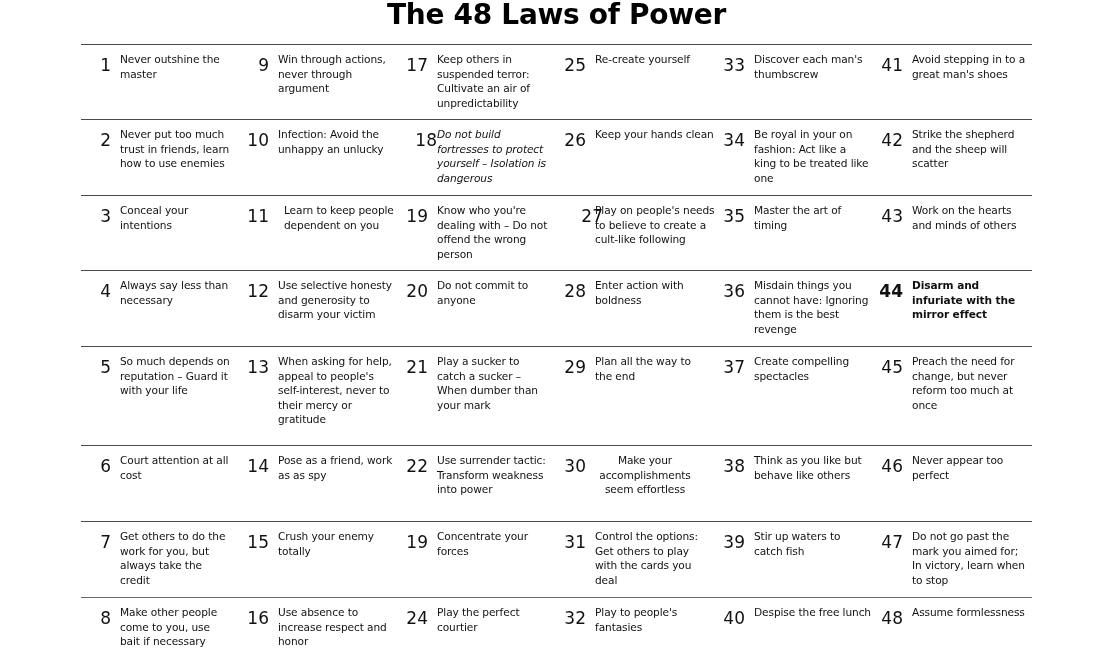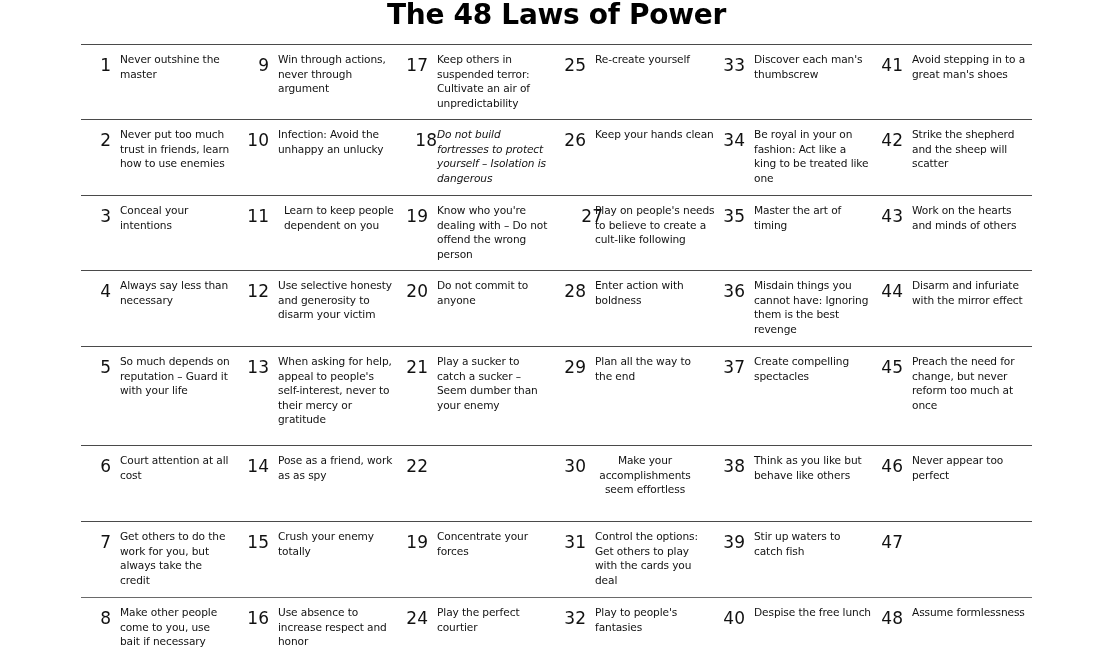--- a/index.html
+++ b/index.html
@@ -164,38 +164,38 @@
       <span class="text" style="left:39px;width:104px;">Do not commit to anyone</span>
     </div>
     <div class="cell" style="left:475px;width:158px;">
       <span class="num" style="left:0;width:30px;">28</span>
       <span class="text" style="left:39px;width:96px;">Enter action with boldness</span>
     </div>
     <div class="cell" style="left:634px;width:158px;">
       <span class="num" style="left:0;width:30px;">36</span>
       <span class="text" style="left:39px;width:116px;">Misdain things you cannot have: Ignoring them is the best revenge</span>
     </div>
-    <div class="cell" style="left:792px;width:158px;">
+    <div class="cell" style="left:792px;width:158px;font-weight:bold;">
       <span class="num" style="left:0;width:30px;">44</span>
       <span class="text" style="left:39px;width:116px;">Disarm and infuriate with the mirror effect</span>
     </div>
   </div>
 
   <div class="row" style="top:302px;height:99px;">
     <div class="cell" style="left:0px;width:158px;">
       <span class="num" style="left:0;width:30px;">5</span>
       <span class="text" style="left:39px;width:112px;">So much depends on reputation – Guard it with your life</span>
     </div>
     <div class="cell" style="left:158px;width:158px;">
       <span class="num" style="left:0;width:30px;">13</span>
       <span class="text" style="left:39px;width:118px;">When asking for help, appeal to people's self-interest, never to their mercy or gratitude</span>
     </div>
     <div class="cell" style="left:317px;width:158px;">
       <span class="num" style="left:0;width:30px;">21</span>
-      <span class="text" style="left:39px;width:112px;">Play a sucker to catch a sucker – Seem dumber than your enemy</span>
+      <span class="text" style="left:39px;width:112px;">Play a sucker to catch a sucker – When dumber than your mark</span>
     </div>
     <div class="cell" style="left:475px;width:158px;">
       <span class="num" style="left:0;width:30px;">29</span>
       <span class="text" style="left:39px;width:116px;">Plan all the way to the end</span>
     </div>
     <div class="cell" style="left:634px;width:158px;">
       <span class="num" style="left:0;width:30px;">37</span>
       <span class="text" style="left:39px;width:100px;">Create compelling spectacles</span>
     </div>
     <div class="cell" style="left:792px;width:158px;">
@@ -208,20 +208,21 @@
     <div class="cell" style="left:0px;width:158px;">
       <span class="num" style="left:0;width:30px;">6</span>
       <span class="text" style="left:39px;width:112px;">Court attention at all cost</span>
     </div>
     <div class="cell" style="left:158px;width:158px;">
       <span class="num" style="left:0;width:30px;">14</span>
       <span class="text" style="left:39px;width:116px;">Pose as a friend, work as as spy</span>
     </div>
     <div class="cell" style="left:317px;width:158px;">
       <span class="num" style="left:0;width:30px;">22</span>
+      <span class="text" style="left:39px;width:112px;">Use surrender tactic: Transform weakness into power</span>
     </div>
     <div class="cell" style="left:475px;width:158px;">
       <span class="num" style="left:0;width:30px;">30</span>
       <span class="text" style="left:39px;width:100px;text-align:center;">Make your accomplishments seem effortless</span>
     </div>
     <div class="cell" style="left:634px;width:158px;">
       <span class="num" style="left:0;width:30px;">38</span>
       <span class="text" style="left:39px;width:112px;">Think as you like but behave like others</span>
     </div>
     <div class="cell" style="left:792px;width:158px;">
@@ -246,20 +247,21 @@
     <div class="cell" style="left:475px;width:158px;">
       <span class="num" style="left:0;width:30px;">31</span>
       <span class="text" style="left:39px;width:118px;">Control the options: Get others to play with the cards you deal</span>
     </div>
     <div class="cell" style="left:634px;width:158px;">
       <span class="num" style="left:0;width:30px;">39</span>
       <span class="text" style="left:39px;width:116px;">Stir up waters to catch fish</span>
     </div>
     <div class="cell" style="left:792px;width:158px;">
       <span class="num" style="left:0;width:30px;">47</span>
+      <span class="text" style="left:39px;width:116px;">Do not go past the mark you aimed for; In victory, learn when to stop</span>
     </div>
   </div>
 
   <div class="row" style="top:553px;height:60px;border-top-color:#6a6a6a;">
     <div class="cell" style="left:0px;width:158px;">
       <span class="num" style="left:0;width:30px;">8</span>
       <span class="text" style="left:39px;width:112px;">Make other people come to you, use bait if necessary</span>
     </div>
     <div class="cell" style="left:158px;width:158px;">
       <span class="num" style="left:0;width:30px;">16</span>

